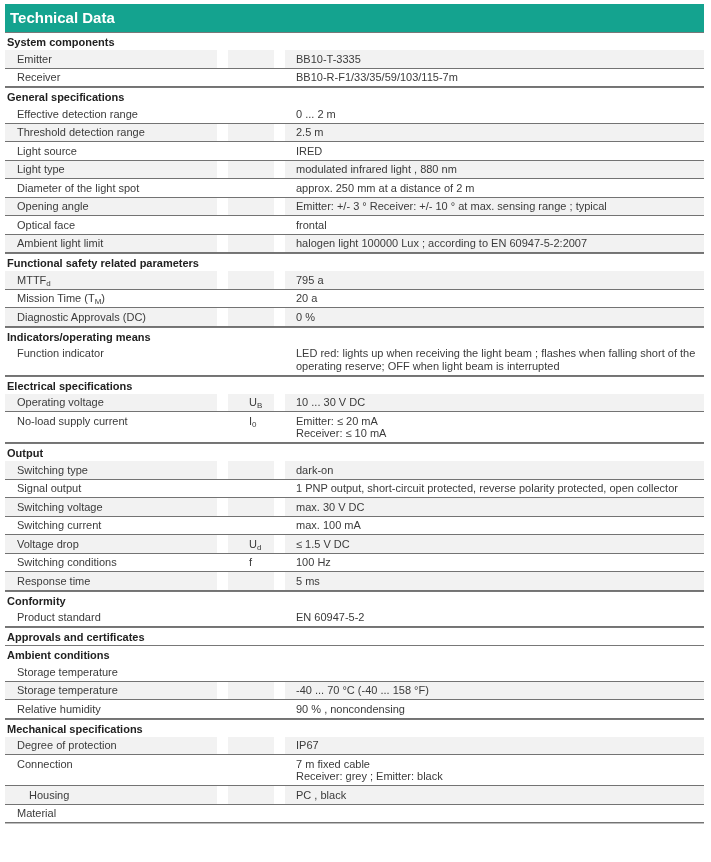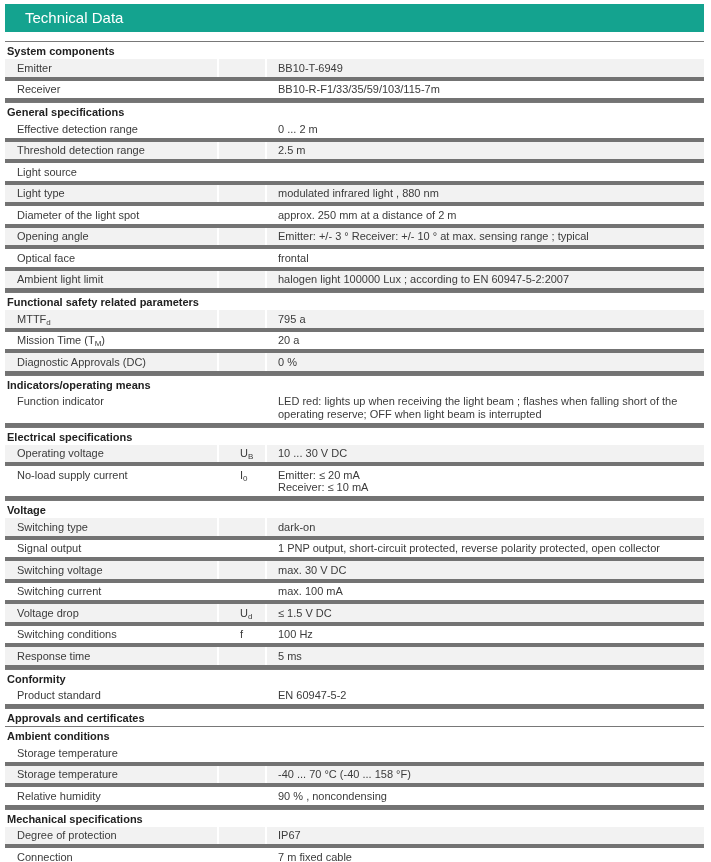--- a/index.html
+++ b/index.html
@@ -9,34 +9,33 @@
     height: 862px;
     font-family: "Liberation Sans", "DejaVu Sans", sans-serif;
     color: var(--text, #3b3b3b);
     overflow: hidden;
   }
   .page { padding: 4px 7px 0 5px; }
   .banner {
     background: var(--banner-bg, #14a38f);
     color: var(--banner-fg, #ffffff);
     font-size: 15px;
-    font-weight: normal;
-    padding: 5px 8px 6px 20px;
-    margin-bottom: 9px;
+    font-weight: bold;
+    padding: 5px 8px 6px 5px;
   }
   .tdtable { border-bottom: 1px solid var(--bottom-rule, #bdbdbd); }
   .section-header {
     border-top: 1px solid var(--section-rule, #787878);
     font-size: 11px;
     font-weight: bold;
     color: var(--section-text, #222222);
     padding: 3px 0 2px 2px;
     background: #ffffff;
   }
-  .row { display: flex; gap: 2px; background: #ffffff; border-bottom: 4px solid #737373; }
+  .row { display: flex; gap: 11px; background: #ffffff; border-bottom: 1px solid #737373; }
   .cell {
     font-size: 11px;
     line-height: 12.5px;
     padding-top: 2.5px;
     padding-bottom: 2.5px;
     color: var(--text, #3b3b3b);
     white-space: pre-line;
     background: #ffffff;
   }
   .row.shaded .cell { background: var(--row-shade, #f2f2f2); }
@@ -50,21 +49,21 @@
 <body style="--banner-bg: #14a38f; --banner-fg: #ffffff; --row-shade: #f2f2f2; --section-rule: #787878; --section-text: #222222; --text: #3b3b3b; --bottom-rule: #bdbdbd;">
 
 <div class="page">
   <div class="banner">Technical Data</div>
   <div class="tdtable" id="tdtable">
       <div>
         <div class="section-header">System components</div>
         <div class="row shaded">
           <div class="cell label">Emitter</div>
           <div class="cell sym"></div>
-          <div class="cell value">BB10-T-6949</div>
+          <div class="cell value">BB10-T-3335</div>
         </div>
         <div class="row">
           <div class="cell label">Receiver</div>
           <div class="cell sym"></div>
           <div class="cell value">BB10-R-F1/33/35/59/103/115-7m</div>
         </div>
       </div>
       <div>
         <div class="section-header">General specifications</div>
         <div class="row">
@@ -73,20 +72,21 @@
           <div class="cell value">0 ... 2 m</div>
         </div>
         <div class="row shaded">
           <div class="cell label">Threshold detection range</div>
           <div class="cell sym"></div>
           <div class="cell value">2.5 m</div>
         </div>
         <div class="row">
           <div class="cell label">Light source</div>
           <div class="cell sym"></div>
+          <div class="cell value">IRED</div>
         </div>
         <div class="row shaded">
           <div class="cell label">Light type</div>
           <div class="cell sym"></div>
           <div class="cell value">modulated infrared light , 880 nm</div>
         </div>
         <div class="row">
           <div class="cell label">Diameter of the light spot</div>
           <div class="cell sym"></div>
           <div class="cell value">approx. 250 mm at a distance of 2 m</div>
@@ -142,21 +142,21 @@
           <div class="cell value">10 ... 30 V DC</div>
         </div>
         <div class="row">
           <div class="cell label">No-load supply current</div>
           <div class="cell sym">I<sub>0</sub></div>
           <div class="cell value">Emitter: ≤ 20 mA
 Receiver: ≤ 10 mA</div>
         </div>
       </div>
       <div>
-        <div class="section-header">Voltage</div>
+        <div class="section-header">Output</div>
         <div class="row shaded">
           <div class="cell label">Switching type</div>
           <div class="cell sym"></div>
           <div class="cell value">dark-on</div>
         </div>
         <div class="row">
           <div class="cell label">Signal output</div>
           <div class="cell sym"></div>
           <div class="cell value">1 PNP output, short-circuit protected, reverse polarity protected, open collector</div>
         </div>

